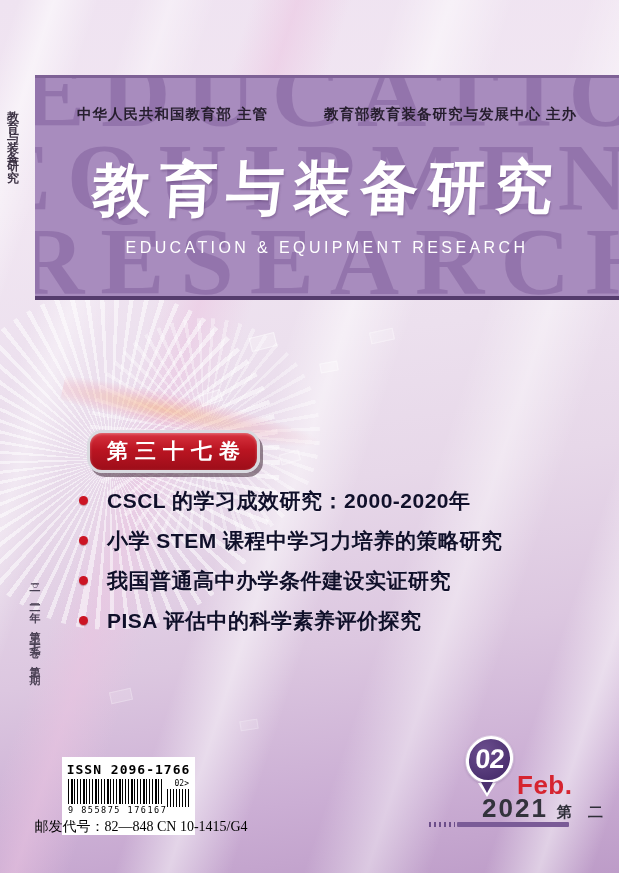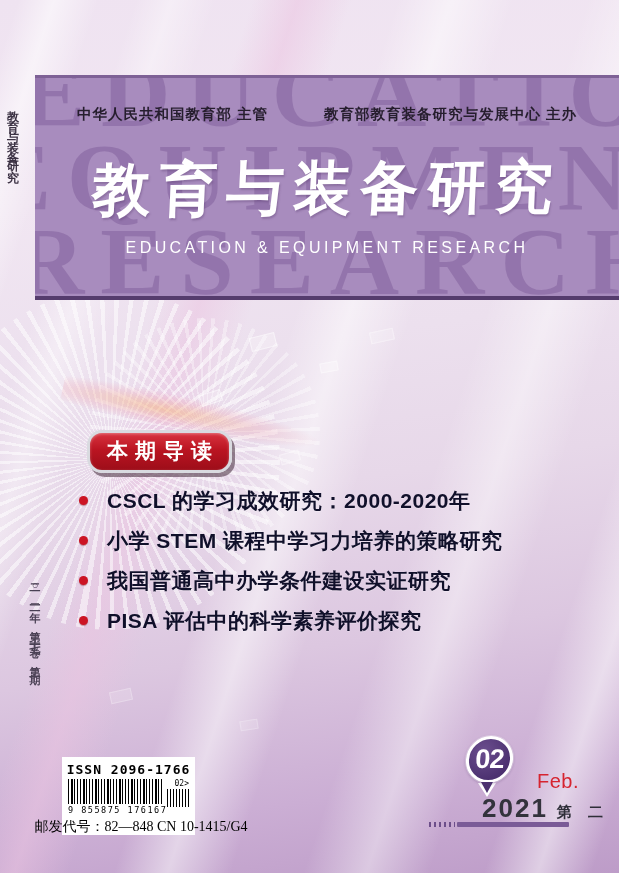--- a/index.html
+++ b/index.html
@@ -120,21 +120,21 @@
     box-shadow:0 0 0 1px rgba(255,255,255,.35), 0 1px 3px rgba(60,30,90,.4);
     display:flex; align-items:center; justify-content:center;
     color:#fff; font-size:27px; font-weight:800; letter-spacing:-1px;
     transform:skewX(-4deg);
   }
   .pin-tail-outer { position:absolute; left:478px; top:783px; z-index:2; width:0; height:0;
     border-left:9px solid transparent; border-right:9px solid transparent; border-top:14px solid #ffffff; }
   .pin-tail-inner { position:absolute; left:481px; top:782px; z-index:4; width:0; height:0;
     border-left:6px solid transparent; border-right:6px solid transparent; border-top:11px solid #4c3170; }
   .issue-month { position:absolute; left:517px; top:770px; z-index:2;
-    font-size:20px; font-weight:400; color:#d62430; letter-spacing:.5px;margin-left:20px; }
+    font-size:26px; font-weight:700; color:#d62430; letter-spacing:.5px; }
   .issue-year-row { position:absolute; left:482px; top:793px; z-index:2;
     display:flex; align-items:baseline; gap:9px; }
   .issue-year { font-size:26px; font-weight:600; color:#33333c; letter-spacing:2px; }
   .issue-label { font-size:15px; font-weight:700; color:#2e2e38; letter-spacing:6px; white-space:nowrap;text-align:center; }
   .tick-marks { position:absolute; left:429px; top:822px; width:26px; height:5px; z-index:2;
     background:repeating-linear-gradient(90deg,#6d4f8a 0 2px, transparent 2px 5px); }
   .issue-underline { position:absolute; left:457px; top:822px; width:112px; height:5px; z-index:2;
     background:#7a5b97; border-radius:1px; }
 </style>
 </head>
@@ -168,21 +168,21 @@
     <div class="masthead-inner">
       <div class="publisher-line">
         <span>中华人民共和国教育部 主管</span>
         <span>教育部教育装备研究与发展中心 主办</span>
       </div>
       <div class="journal-title">教育与装备研究</div>
       <div class="journal-subtitle">EDUCATION &amp; EQUIPMENT RESEARCH</div>
     </div>
   </div>
 
-  <div class="badge">本期导读</div>
+  <div class="badge">第三十七卷</div>
 
   <div class="highlights">
     <div class="hl-item">
       <span class="bullet"></span>
       <span class="hl-text">CSCL 的学习成效研究：2000-2020年</span>
     </div>
     <div class="hl-item">
       <span class="bullet"></span>
       <span class="hl-text">小学 STEM 课程中学习力培养的策略研究</span>
     </div>

